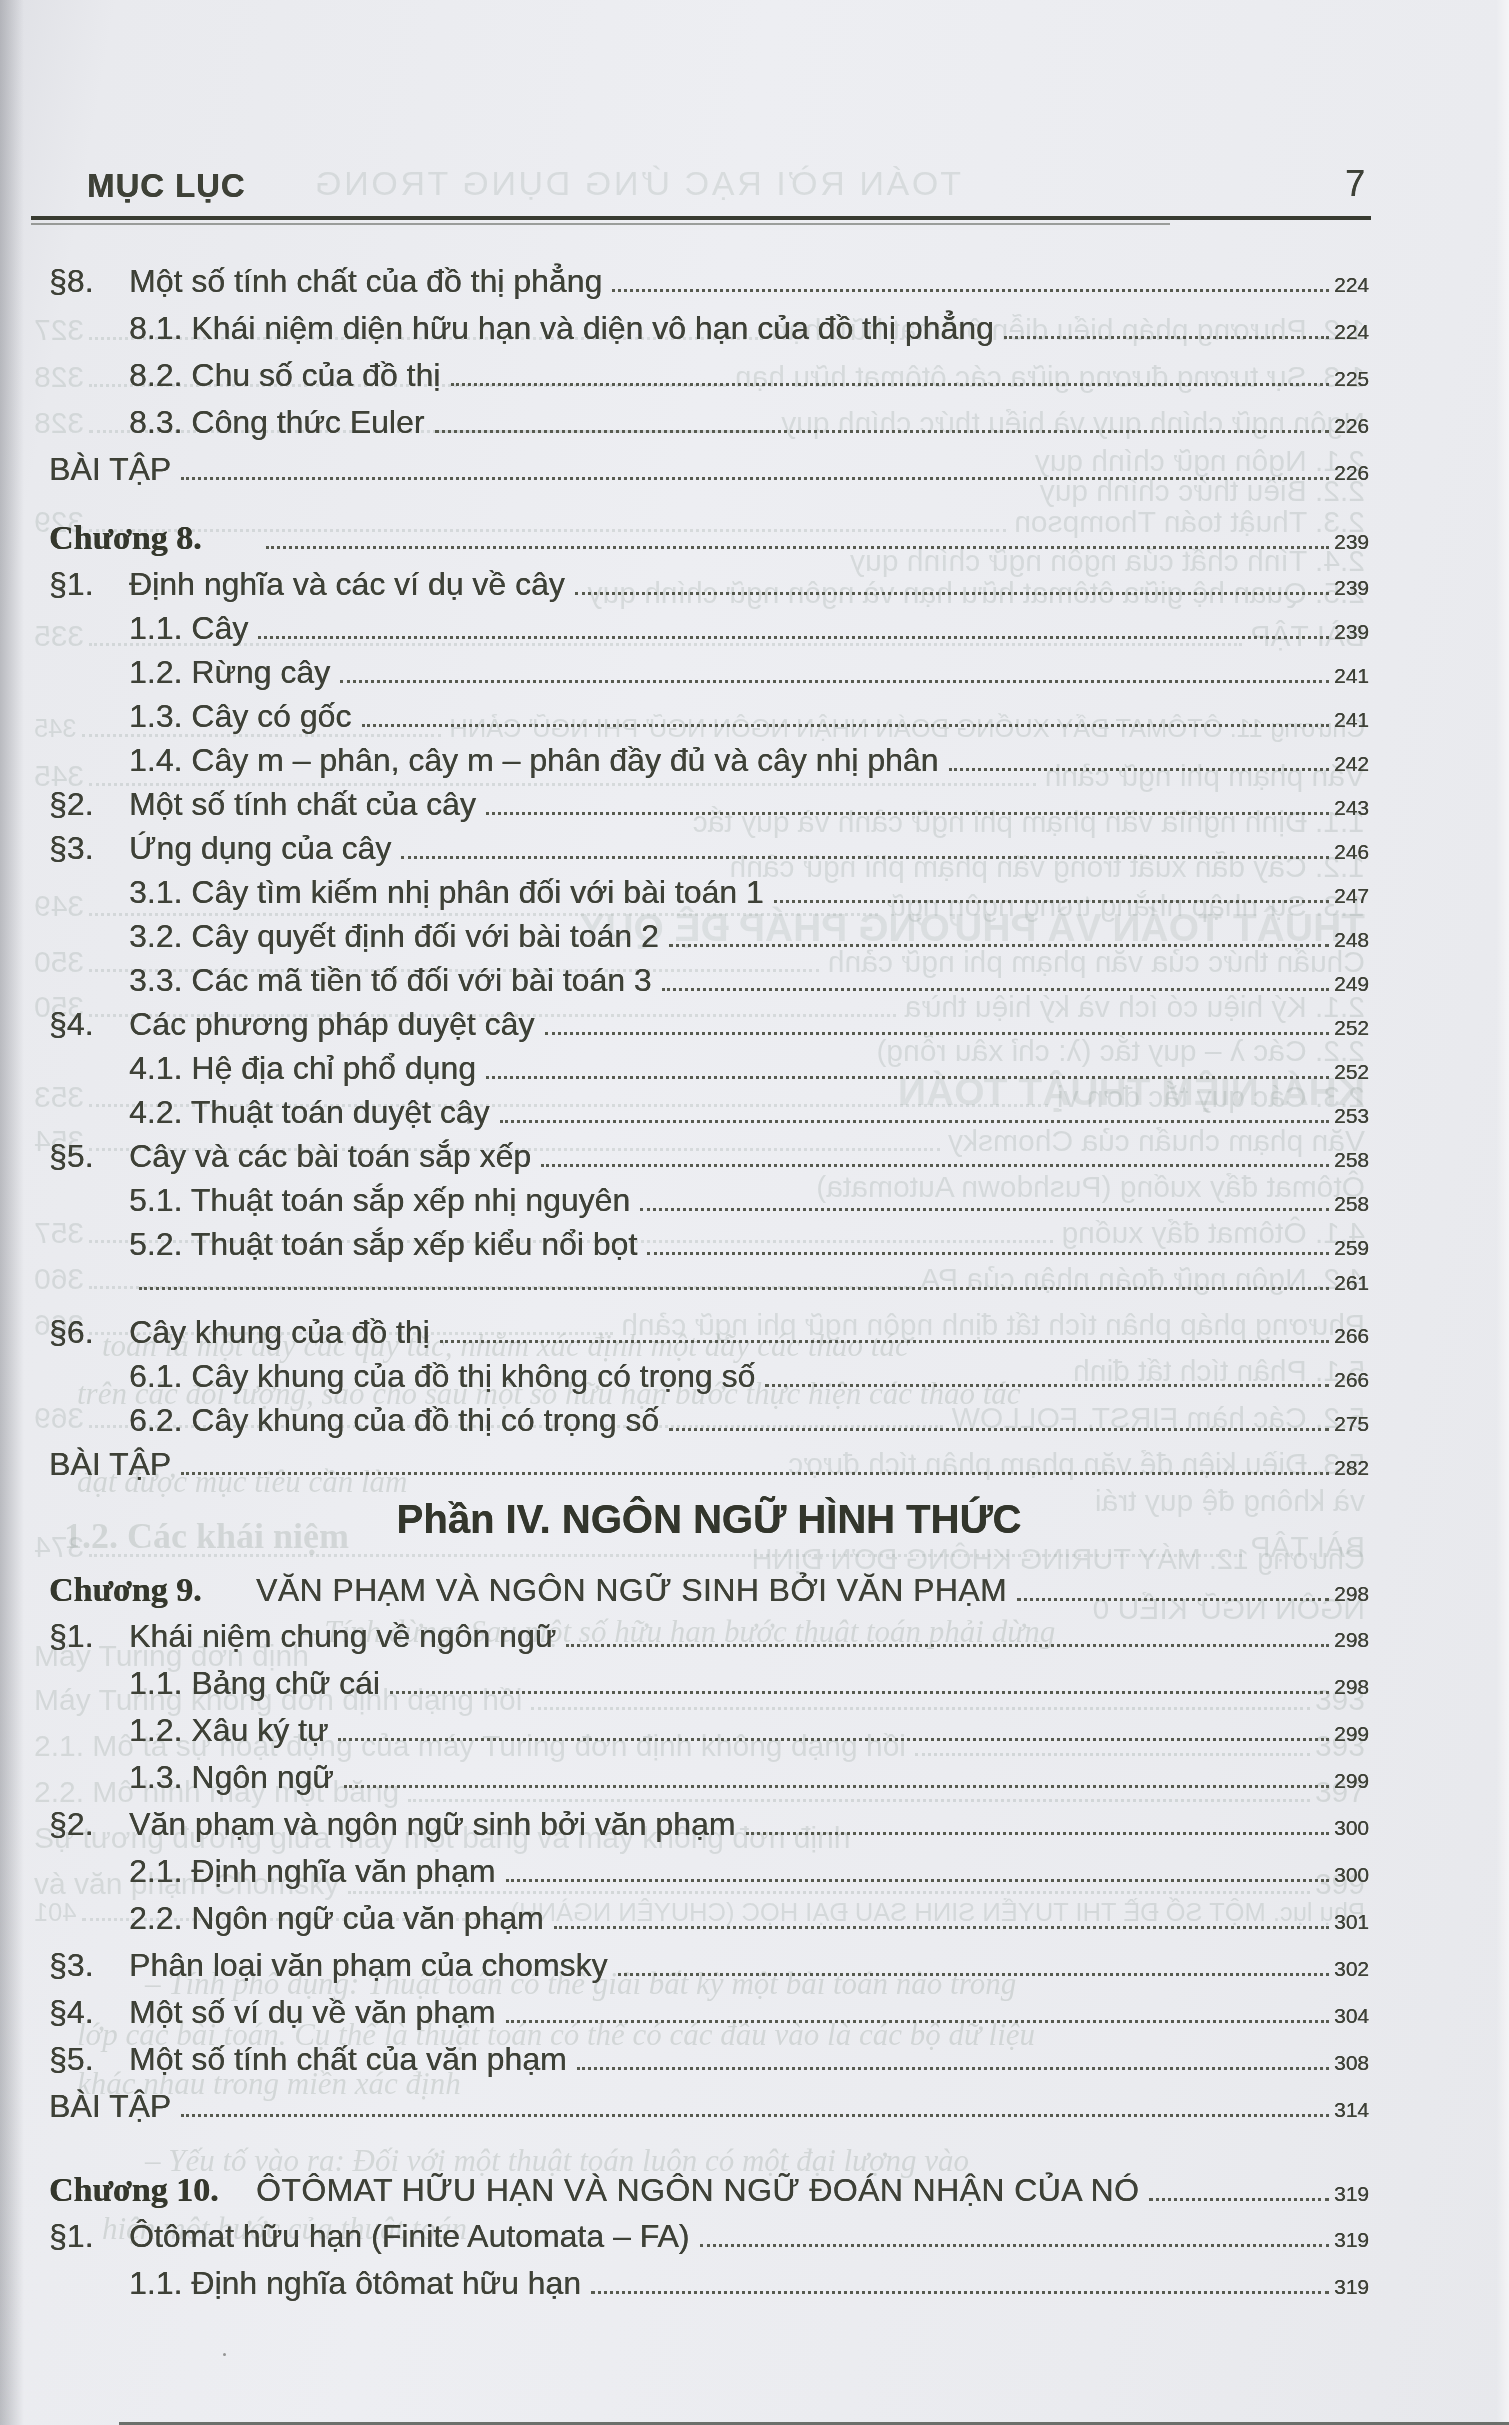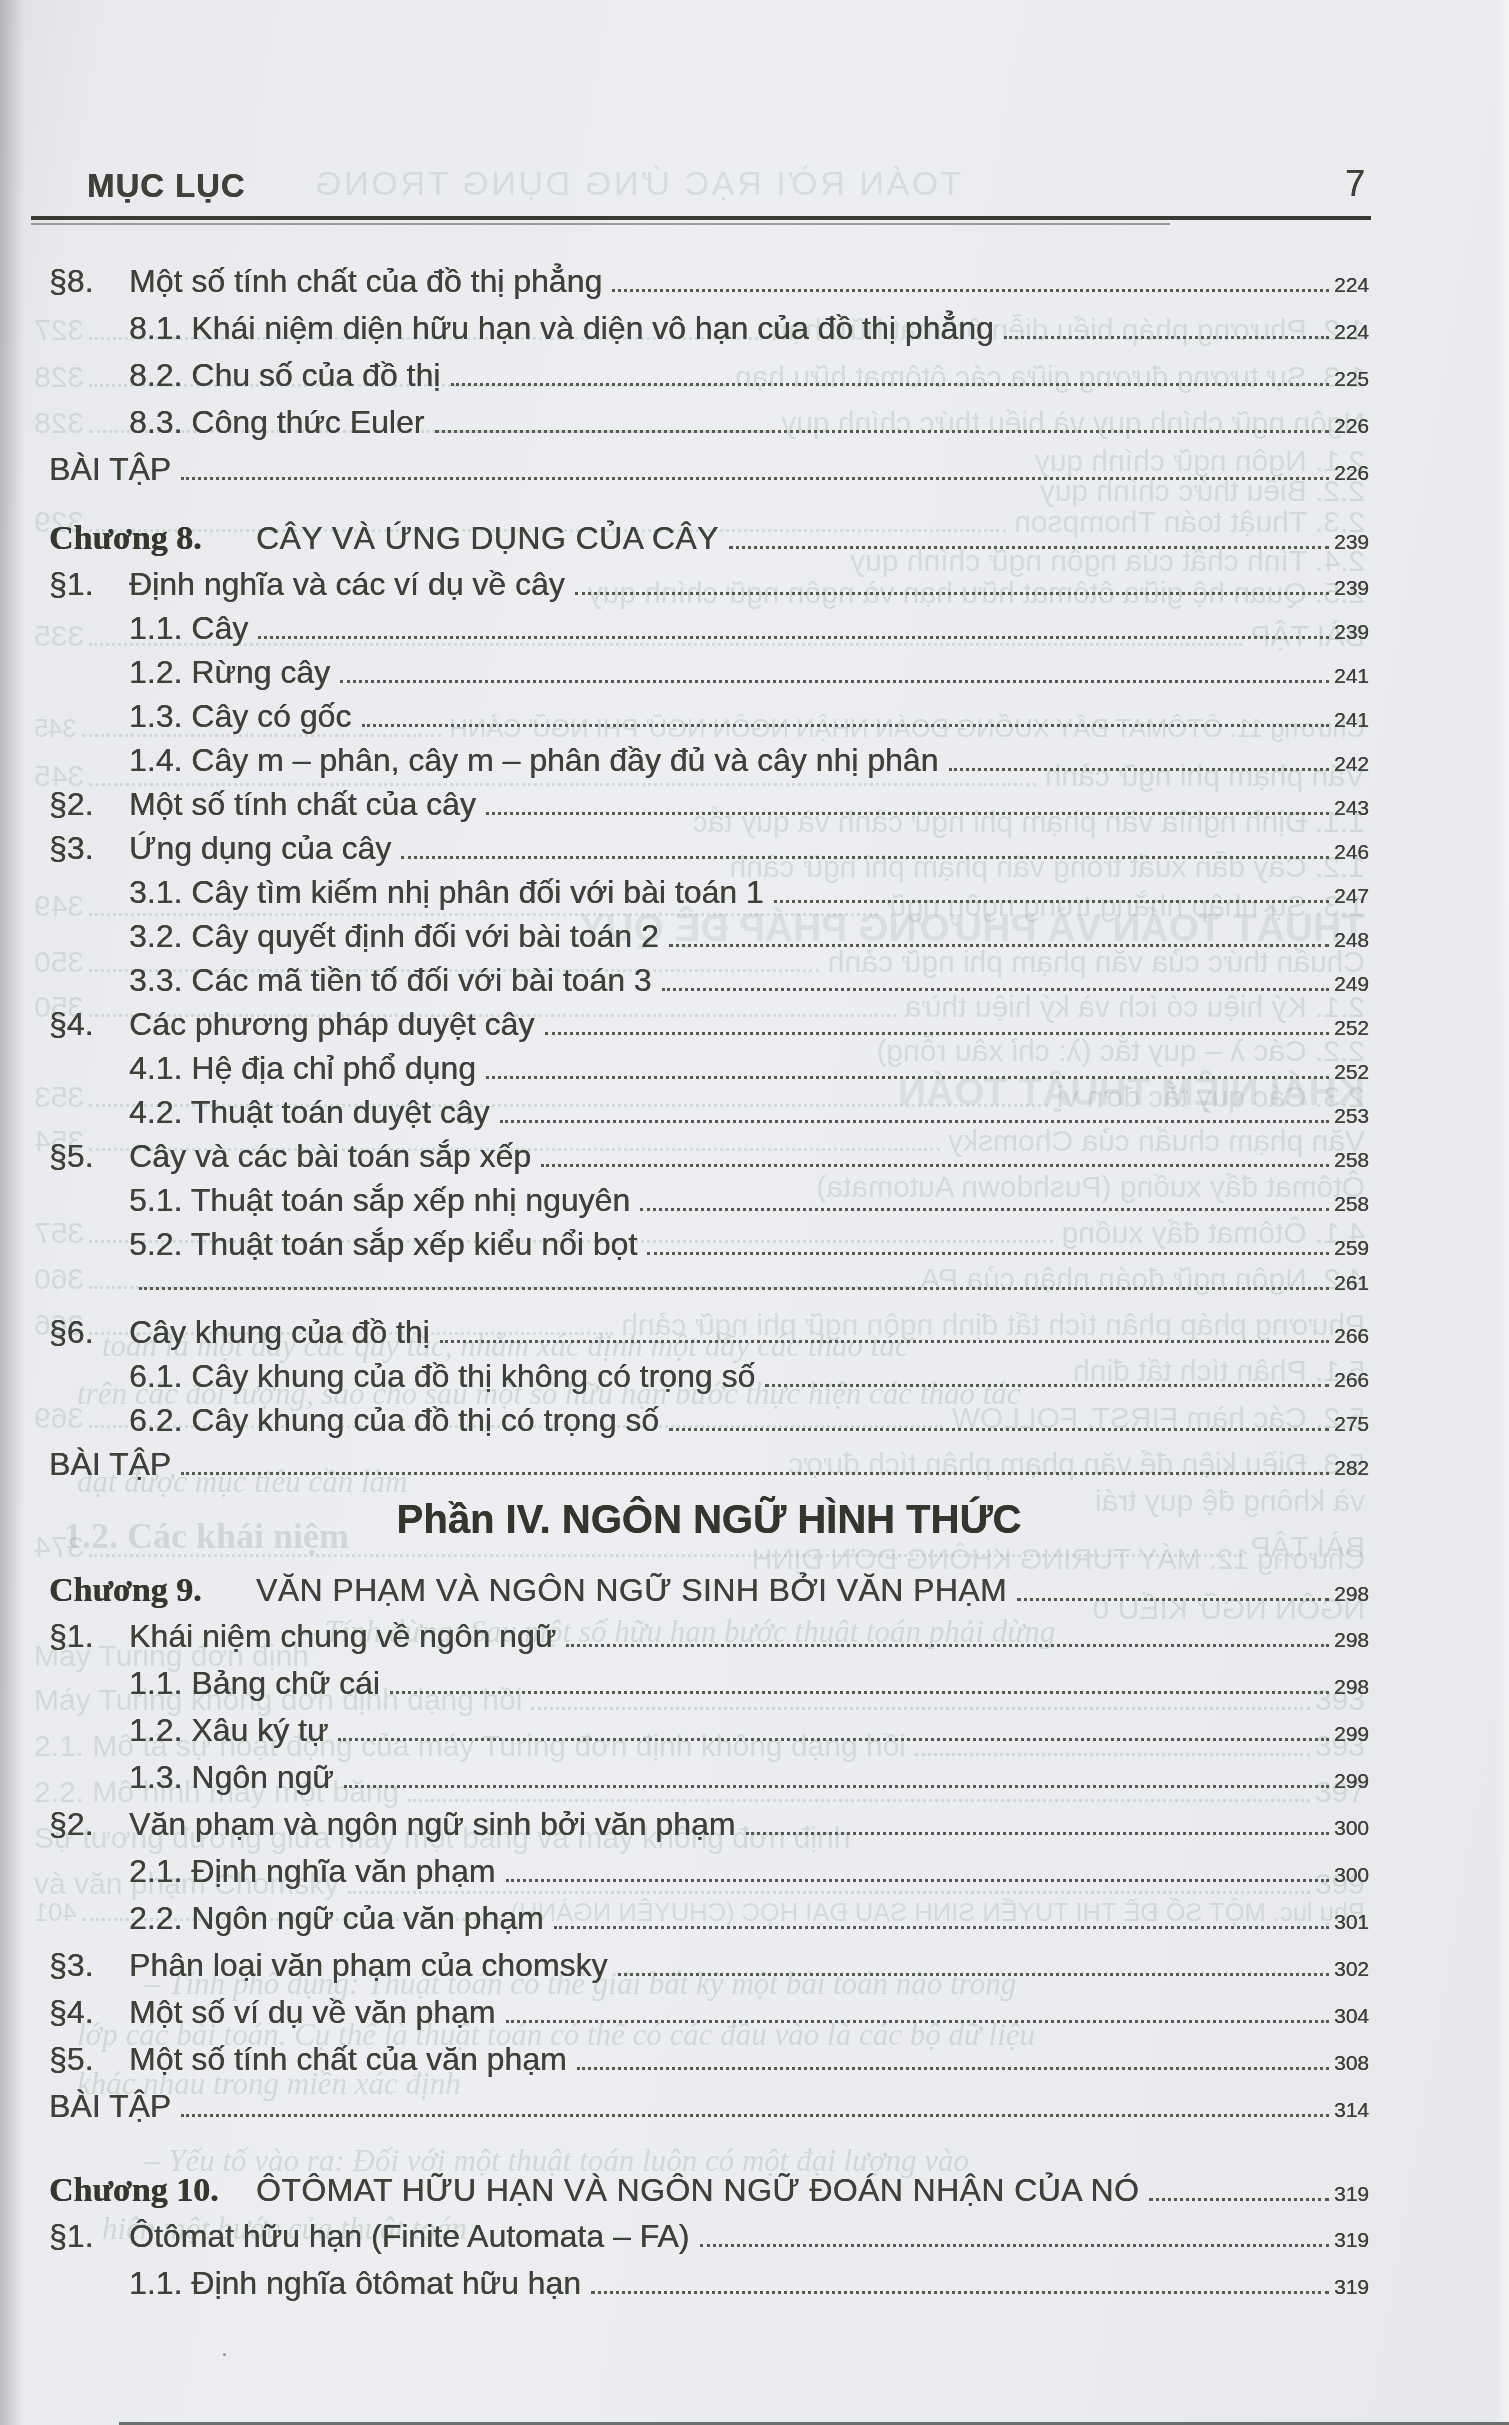--- a/index.html
+++ b/index.html
@@ -264,21 +264,20 @@
         <span class="pg">226</span>
       </div>
       <div class="row exercises">
         <span class="lbl">BÀI TẬP</span>
         <span class="leader"></span>
         <span class="pg">226</span>
       </div>
       <div class="gap-25"></div>
       <div class="row chapter">
         <span class="pre">Chương 8.</span>
-        <span class="lbl">CÂY VÀ ỨNG DỤNG CỦA CÂY</span>
         <span class="leader"></span>
         <span class="pg">239</span>
       </div>
       <div class="row section g52">
         <span class="pre">§1.</span>
         <span class="lbl">Định nghĩa và các ví dụ về cây</span>
         <span class="leader"></span>
         <span class="pg">239</span>
       </div>
       <div class="row sub g52">

